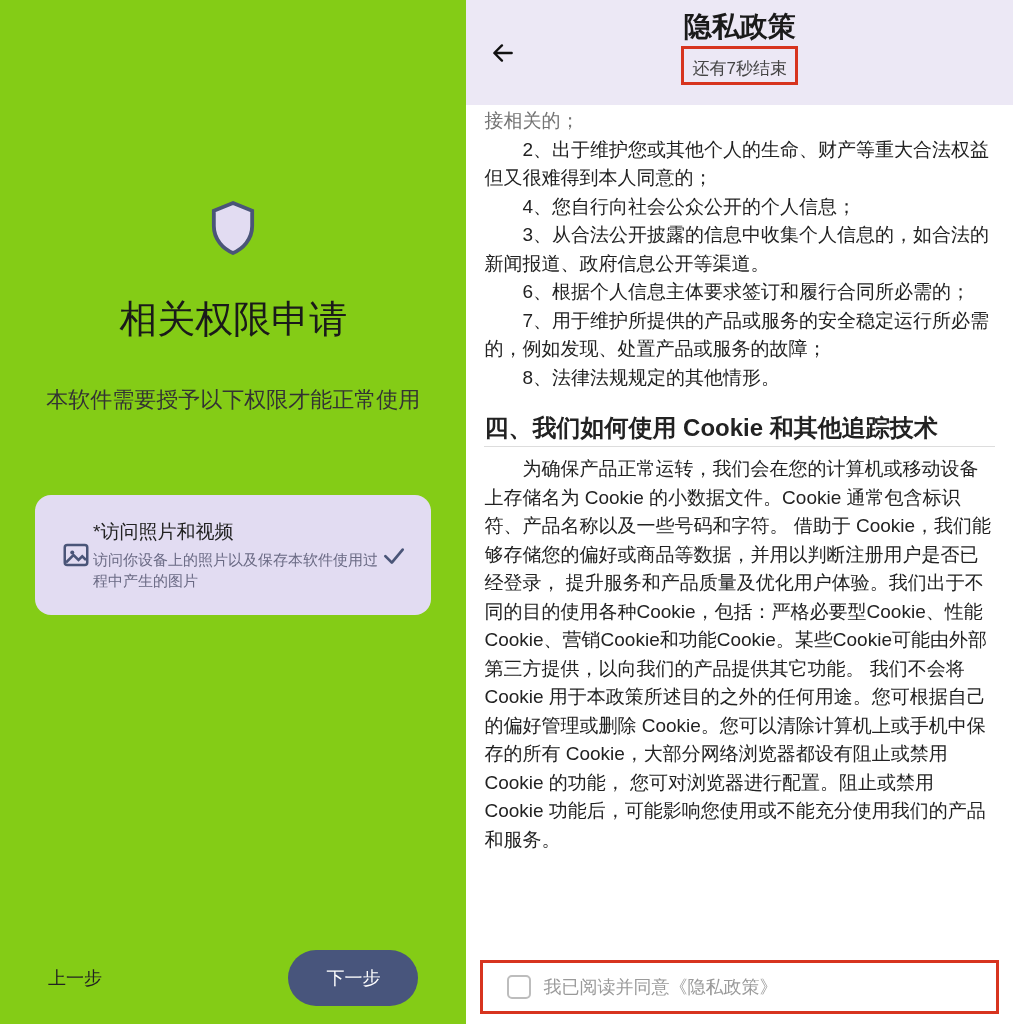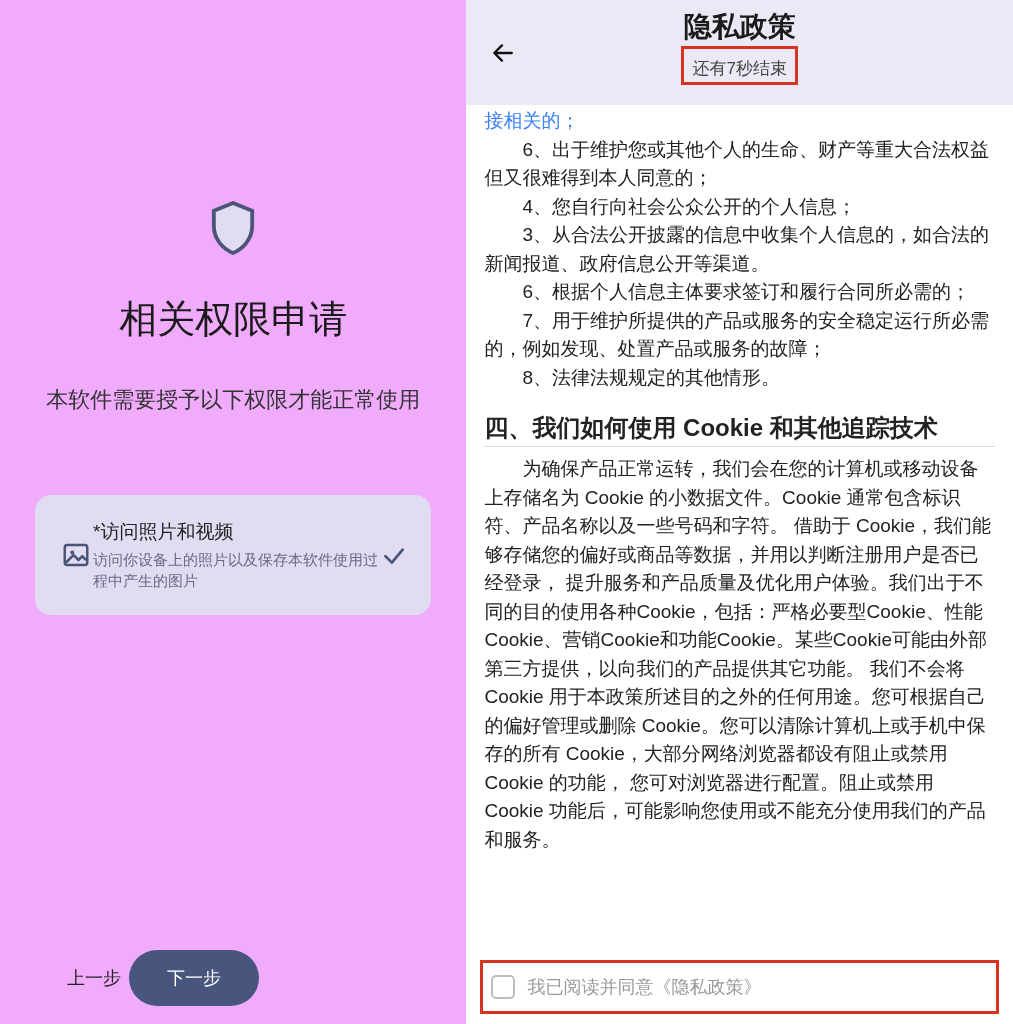--- a/index.html
+++ b/index.html
@@ -6,21 +6,21 @@
     body {
       font-family: -apple-system, "PingFang SC", "Microsoft YaHei", sans-serif;
       display: flex;
       width: 1013px;
       height: 1024px;
       background: #fff;
     }
     .left-panel {
       width: 506px;
       height: 100%;
-      background: #f0abfc;
+      background: #84cc16;
       display: flex;
       flex-direction: column;
       position: relative;
     }
     .right-panel {
       width: 593px;
       height: 100%;
       background: #fff;
       display: flex;
       flex-direction: column;
@@ -57,23 +57,23 @@
     .perm-text { flex: 1; }
     .perm-title { font-size: 19px; font-weight: 500; color: #222; }
     .perm-desc { font-size: 15px; color: #6a6a84; margin-top: 4px; line-height: 1.4; }
     .perm-check { width: 26px; height: 26px; color: #4a5578; flex-shrink:0; }
     .left-bottom {
       position: absolute;
       bottom: 18px;
       left: 0;
       right: 8px;
       display: flex;
+      justify-content: space-between;
       align-items: center;
       padding: 0 40px;
-      margin-left: 19px;
     }
     .btn-prev {
       background: transparent;
       border: none;
       font-size: 18px;
       color: #222;
       padding: 10px 8px;
       cursor: pointer;
     }
     .btn-next {
@@ -105,29 +105,29 @@
     .r-header-sub { font-size: 17px; color: #444; margin-top: 6px; display:inline-block; }
     .highlight-box-1 { border: 3px solid #d7341f; padding: 2px 8px; display:inline-block; }
     .r-content {
       flex: 1;
       overflow-y: hidden;
       padding: 2px 18px 0 18px;
       font-size: 19px;
       color: #222;
       line-height: 1.5;
     }
-    .r-content .trunc { color:#3b82f6; }
+    .r-content .trunc { color:#737373; }
     .r-content p { margin: 0; }
     .r-content .indent { text-indent: 2em; }
     .section-heading { font-size: 24px; font-weight: 600; margin: 20px 0 8px; line-height:1.35; border-bottom:1px solid #ddd; padding-bottom:2px; }
     .cookie-body { text-indent: 2em; margin-top: 16px; }
     .agree-bar {
       border: 3px solid #d7341f;
       margin: 8px 14px 10px 14px;
-      padding: 12px 8px;
+      padding: 12px 24px;
       display: flex;
       align-items: center;
       gap: 12px;
     }
     .agree-check {
       width: 24px;
       height: 24px;
       border: 2px solid #bdbdbd;
       border-radius: 5px;
       background: #fff;
@@ -185,21 +185,21 @@
     <div class="r-header-titles">
       <div class="r-header-title">隐私政策</div>
       <div class="highlight-box-1">
         <span class="r-header-sub">还有7秒结束</span>
       </div>
     </div>
   </div>
 
   <div class="r-content">
     <p class="trunc">接相关的；</p>
-    <p class="indent">6、出于维护您或其他个人的生命、财产等重大合法权益但又很难得到本人同意的；</p>
+    <p class="indent">2、出于维护您或其他个人的生命、财产等重大合法权益但又很难得到本人同意的；</p>
     <p class="indent">4、您自行向社会公众公开的个人信息；</p>
     <p class="indent">3、从合法公开披露的信息中收集个人信息的，如合法的新闻报道、政府信息公开等渠道。</p>
     <p class="indent">6、根据个人信息主体要求签订和履行合同所必需的；</p>
     <p class="indent">7、用于维护所提供的产品或服务的安全稳定运行所必需的，例如发现、处置产品或服务的故障；</p>
     <p class="indent">8、法律法规规定的其他情形。</p>
 
     <div class="section-heading">四、我们如何使用 Cookie 和其他追踪技术</div>
     <p class="cookie-body">为确保产品正常运转，我们会在您的计算机或移动设备上存储名为 Cookie 的小数据文件。Cookie 通常包含标识符、产品名称以及一些号码和字符。 借助于 Cookie，我们能够存储您的偏好或商品等数据，并用以判断注册用户是否已经登录， 提升服务和产品质量及优化用户体验。我们出于不同的目的使用各种Cookie，包括：严格必要型Cookie、性能Cookie、营销Cookie和功能Cookie。某些Cookie可能由外部第三方提供，以向我们的产品提供其它功能。 我们不会将 Cookie 用于本政策所述目的之外的任何用途。您可根据自己的偏好管理或删除 Cookie。您可以清除计算机上或手机中保存的所有 Cookie，大部分网络浏览器都设有阻止或禁用 Cookie 的功能， 您可对浏览器进行配置。阻止或禁用 Cookie 功能后，可能影响您使用或不能充分使用我们的产品和服务。</p>
   </div>
 

